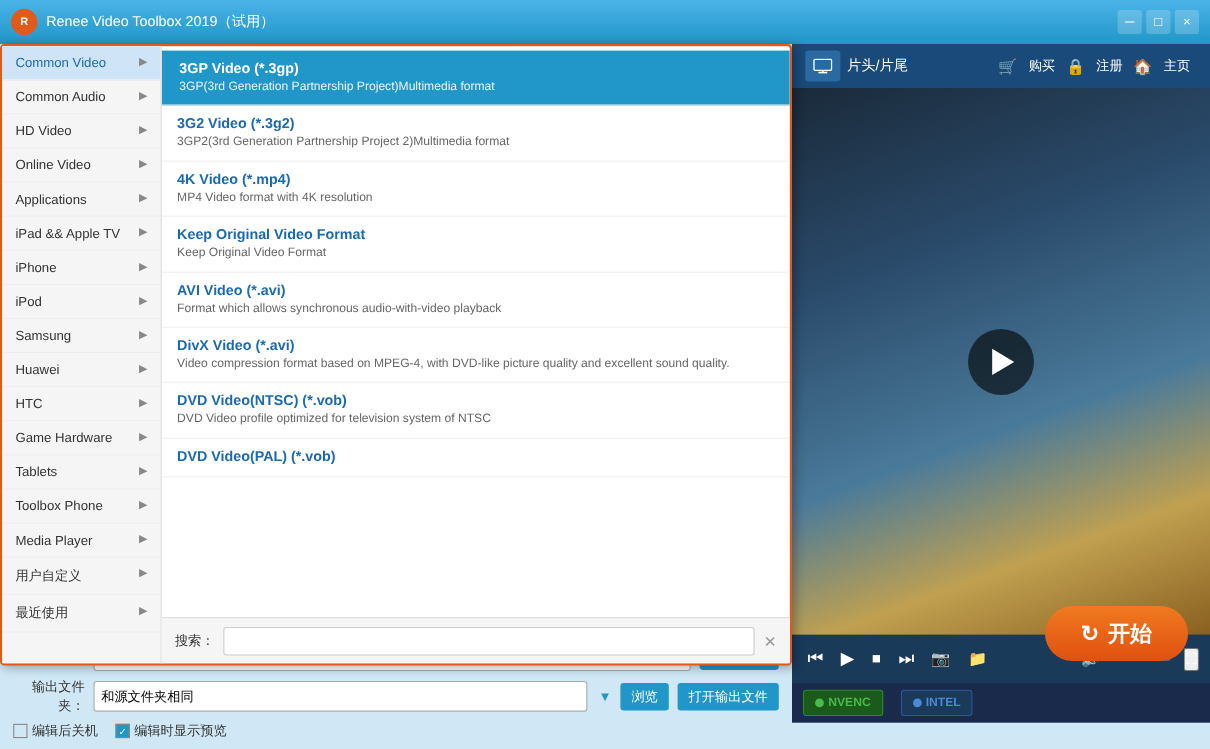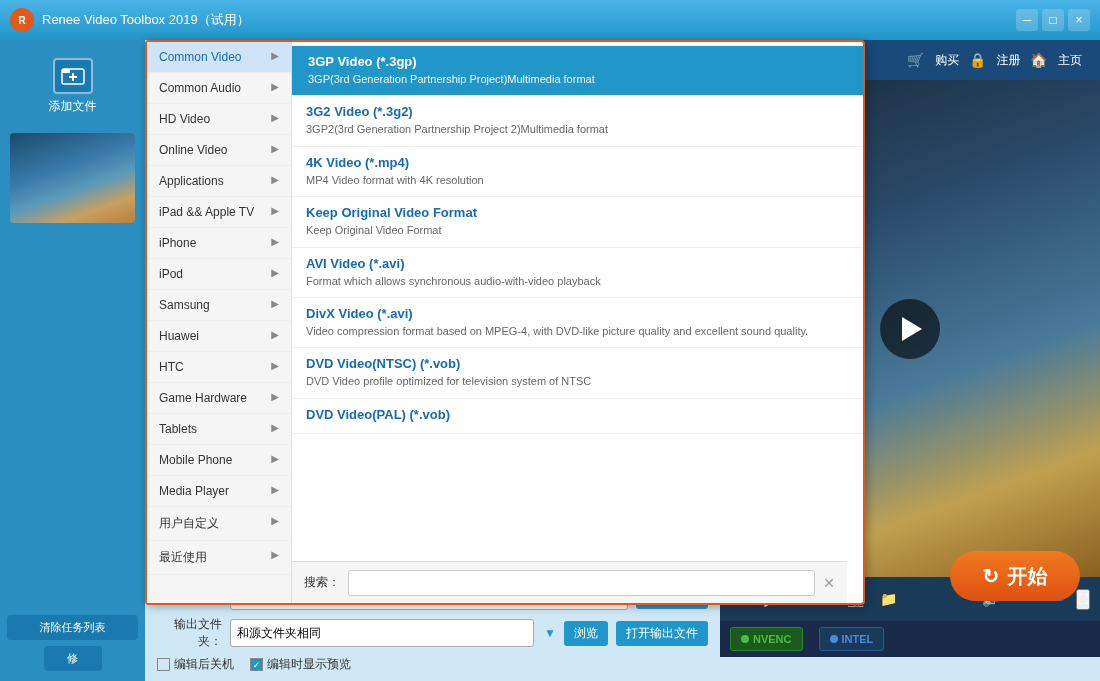--- a/index.html
+++ b/index.html
@@ -156,21 +156,21 @@
       padding-left: 16px;
     }
     .format-item:first-child .format-name { color: white; font-weight: bold; }
     .format-item:first-child .format-desc { color: rgba(255,255,255,0.85); }
     .format-name { font-size: 13px; font-weight: bold; color: #1a6ab0; margin-bottom: 3px; }
     .format-desc { font-size: 11px; color: #666; line-height: 1.4; }
 
     
     .search-area {
       position: absolute;
-      bottom: 0; left: 0; right: 16px;
+      bottom: 0; left: 0; right: 0;
       height: 42px;
       background: #f5f5f5;
       border-top: 1px solid #ddd;
       display: flex;
       align-items: center;
       padding: 0 12px;
       gap: 8px;
     }
     .search-label { font-size: 12px; color: #333; white-space: nowrap; }
     .search-input {
@@ -351,40 +351,20 @@
   <span class="title-text">Renee Video Toolbox 2019（试用）</span>
   <div class="win-controls">
     <button class="win-btn">─</button>
     <button class="win-btn">□</button>
     <button class="win-btn">×</button>
   </div>
 </div>
 
 <div class="main-layout">
 
-  <div class="left-sidebar">
-    <div class="add-file-btn">
-      <div class="add-file-icon">
-        <svg width="24" height="20" viewBox="0 0 24 20">
-          <rect x="1" y="3" width="22" height="15" rx="2" fill="none" stroke="white" stroke-width="1.5"></rect>
-          <rect x="1" y="3" width="8" height="4" rx="1" fill="white"></rect>
-          <line x1="12" y1="7" x2="12" y2="15" stroke="white" stroke-width="2"></line>
-          <line x1="8" y1="11" x2="16" y2="11" stroke="white" stroke-width="2"></line>
-        </svg>
-      </div>
-      <span>添加文件</span>
-    </div>
-    <div class="thumbnail-area">
-      <div class="thumbnail-img"></div>
-    </div>
-    <div class="sidebar-bottom">
-      <button class="clear-btn">清除任务列表</button>
-      <button class="edit-btn">修</button>
-    </div>
-  </div>
 
   <div class="content-area">
 
     <div class="dropdown-overlay">
 
       <div class="category-list">
         <div class="category-item active">
           <span>Common Video</span>
           <span class="category-arrow">▶</span>
         </div>
@@ -430,21 +410,21 @@
         </div>
         <div class="category-item">
           <span>Game Hardware</span>
           <span class="category-arrow">▶</span>
         </div>
         <div class="category-item">
           <span>Tablets</span>
           <span class="category-arrow">▶</span>
         </div>
         <div class="category-item">
-          <span>Mobile Phone</span>
+          <span>Toolbox Phone</span>
           <span class="category-arrow">▶</span>
         </div>
         <div class="category-item">
           <span>Media Player</span>
           <span class="category-arrow">▶</span>
         </div>
         <div class="category-item">
           <span>用户自定义</span>
           <span class="category-arrow">▶</span>
         </div>

